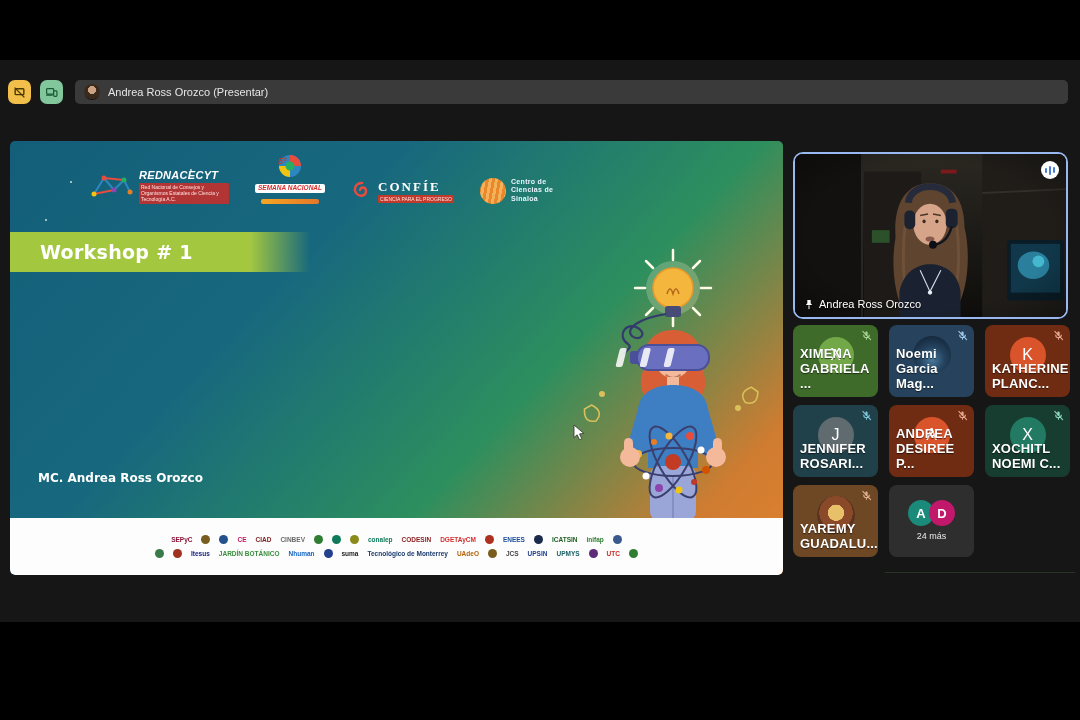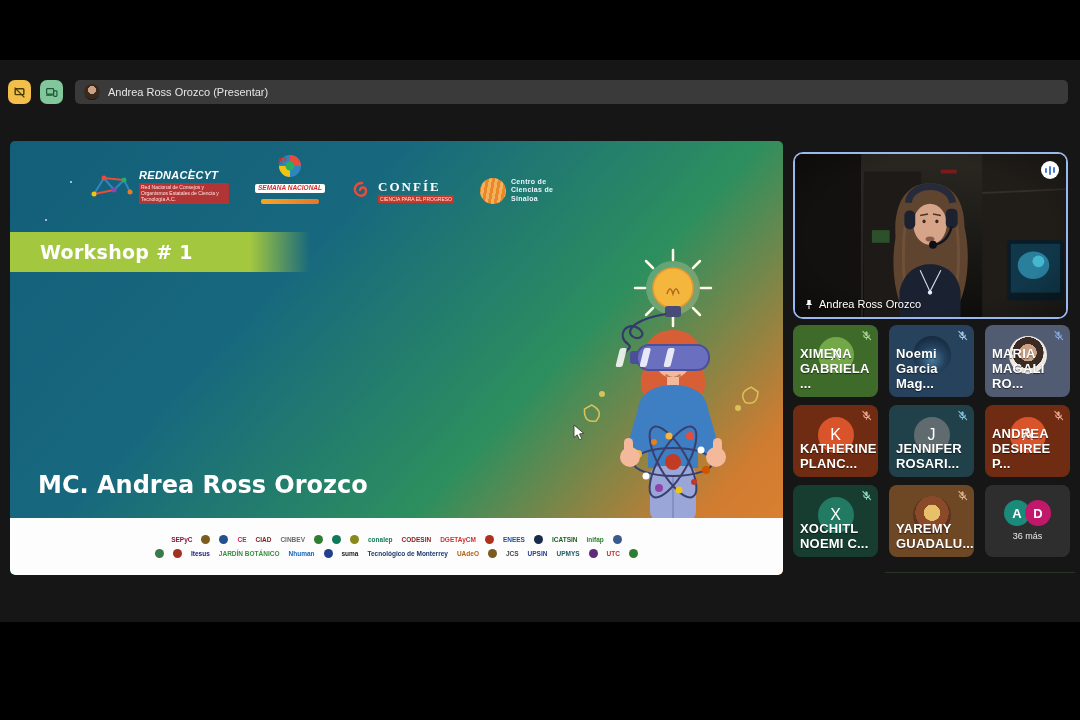--- a/index.html
+++ b/index.html
@@ -43,21 +43,21 @@
   #badge-l3{font-size:17px;font-weight:bold;color:#3cb4e5;}
   #badge-tag{font-size:8px;font-weight:bold;color:#f5a623;margin-top:4px;}
 
   #workshop-band{position:absolute;left:0;top:91px;width:300px;height:40px;display:flex;align-items:center;
      background:linear-gradient(90deg,#a3c840 0%,#a3c840 80%,rgba(163,200,64,0) 100%);}
   #workshop-band span{color:#fff;font-weight:bold;font-size:19px;padding-left:30px;letter-spacing:.3px;
      font-family:"DejaVu Sans",sans-serif;}
 
   #slide-title{position:absolute;left:28px;top:166px;width:560px;color:#fff;font-weight:bold;
      font-size:33px;line-height:1.42;font-family:"DejaVu Sans",sans-serif;letter-spacing:-.5px;}
-  #slide-presenter{position:absolute;left:28px;top:330px;color:#fff;font-weight:bold;font-size:24px;
+  #slide-presenter{position:absolute;left:28px;top:330px;color:#fff;font-weight:bold;font-size:12px;
      font-family:"DejaVu Sans",sans-serif;text-align:center;}
 
   #illustration{position:absolute;right:2px;top:95px;}
   #cursor{position:absolute;left:563px;top:283px;}
 
   #slide-footer{position:absolute;left:0;bottom:0;width:773px;height:57px;background:#fdfdfd;
      display:flex;flex-direction:column;justify-content:center;gap:5px;border-radius:0 0 5px 5px;}
   .foot-row{display:flex;align-items:center;justify-content:center;gap:9px;}
   .flogo{display:flex;align-items:center;gap:2px;font-weight:bold;font-size:6.5px;white-space:nowrap;}
   .fdot{width:9px;height:9px;border-radius:50%;display:inline-block;}
@@ -384,32 +384,20 @@
       <svg class="mic" viewBox="0 0 24 24">
   <g fill="none" stroke="#a0c8e8" stroke-width="2.4" stroke-linecap="round">
     <rect x="9.5" y="3" width="5" height="10" rx="2.5" fill="#a0c8e8" stroke="none"></rect>
     <path d="M6 11c0 3.3 2.7 6 6 6s6-2.7 6-6"></path>
           <path d="M12 17v3"></path>
           <path d="M4 3l17 18"></path>
   </g>
       </svg>
       <div class="pname">Noemi Garcia Mag...</div>
     </div>
-    <div class="ptile" style="background: rgb(81, 92, 114);">
-      <div class="avphoto ph-light"></div>
-      <svg class="mic" viewBox="0 0 24 24">
-  <g fill="none" stroke="#84a8e8" stroke-width="2.4" stroke-linecap="round">
-    <rect x="9.5" y="3" width="5" height="10" rx="2.5" fill="#84a8e8" stroke="none"></rect>
-    <path d="M6 11c0 3.3 2.7 6 6 6s6-2.7 6-6"></path>
-          <path d="M12 17v3"></path>
-          <path d="M4 3l17 18"></path>
-  </g>
-      </svg>
-      <div class="pname">MARIA MAGALI RO...</div>
-    </div>
     <div class="ptile" style="background: rgb(112, 44, 18);">
       <div class="avc" style="background:#d9542a">K</div>
       <svg class="mic" viewBox="0 0 24 24">
   <g fill="none" stroke="#e8a890" stroke-width="2.4" stroke-linecap="round">
     <rect x="9.5" y="3" width="5" height="10" rx="2.5" fill="#e8a890" stroke="none"></rect>
     <path d="M6 11c0 3.3 2.7 6 6 6s6-2.7 6-6"></path>
           <path d="M12 17v3"></path>
           <path d="M4 3l17 18"></path>
   </g>
       </svg>
@@ -461,16 +449,16 @@
           <path d="M4 3l17 18"></path>
   </g>
       </svg>
       <div class="pname">YAREMY GUADALU...</div>
     </div>
     <div class="ptile" style="background: rgb(46, 46, 46);">
       <div class="ovl-wrap">
         <div class="ovl c1" style="background:#1a8a7a">A</div>
         <div class="ovl c2" style="background:#c2186b">D</div>
       </div>
-      <div class="ovl-count">36 más</div>
+      <div class="ovl-count">24 más</div>
     </div>
   </div>
 <div id="grid-divider" class="abs"></div>
 
 </body></html>

